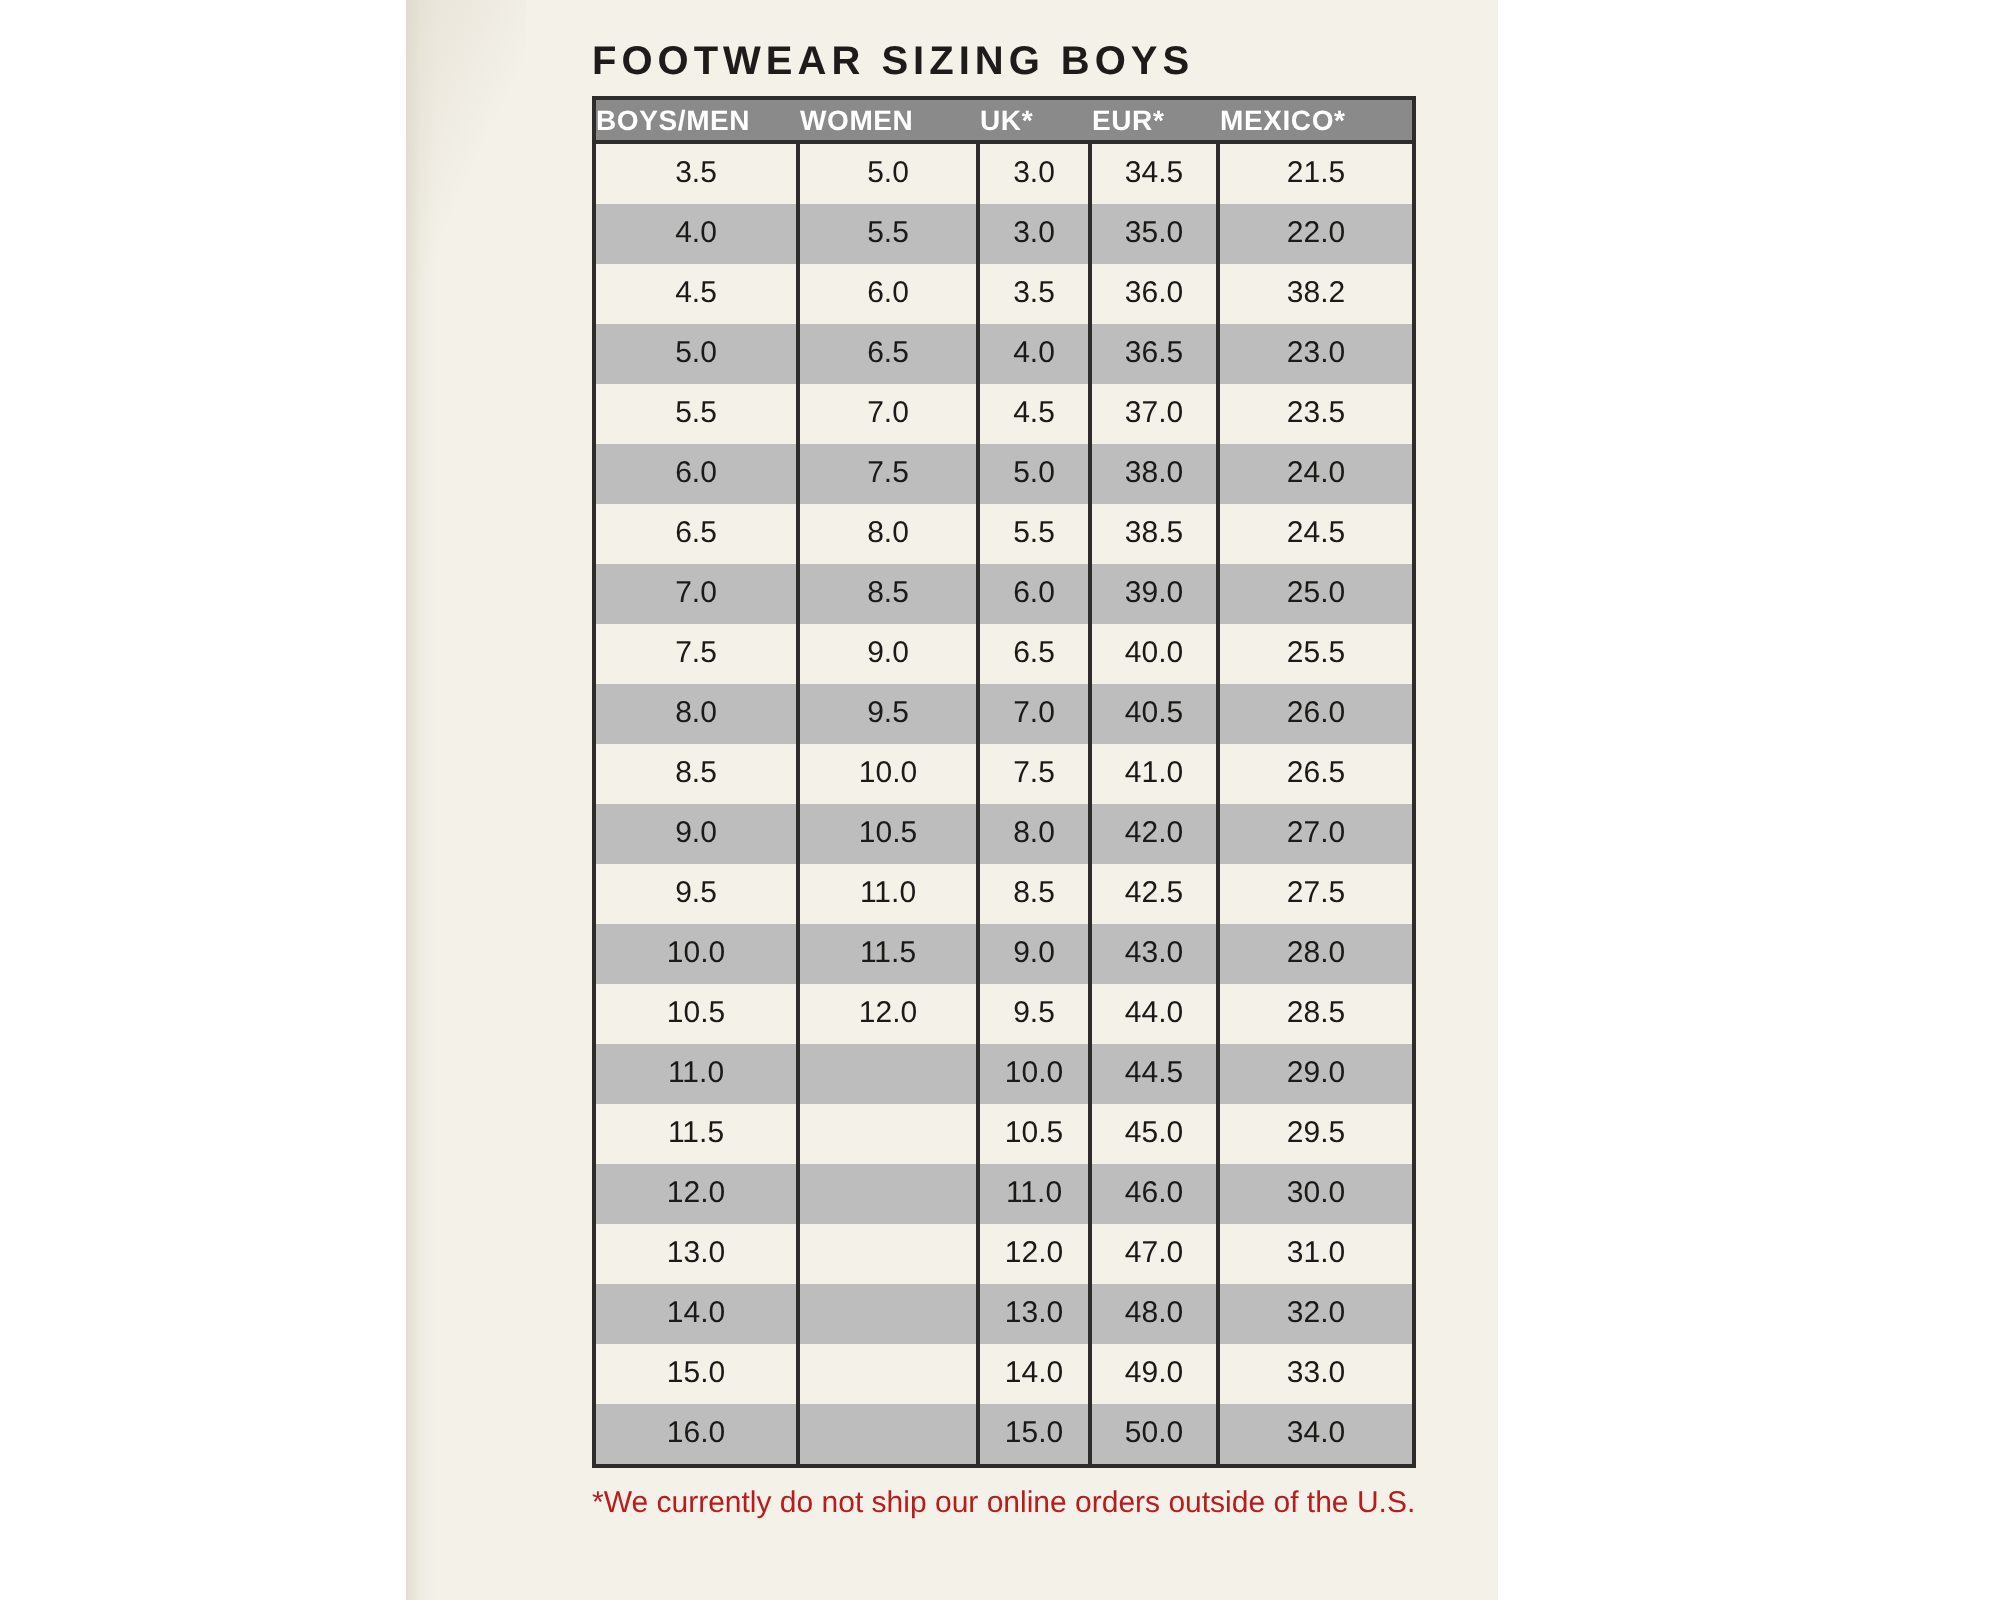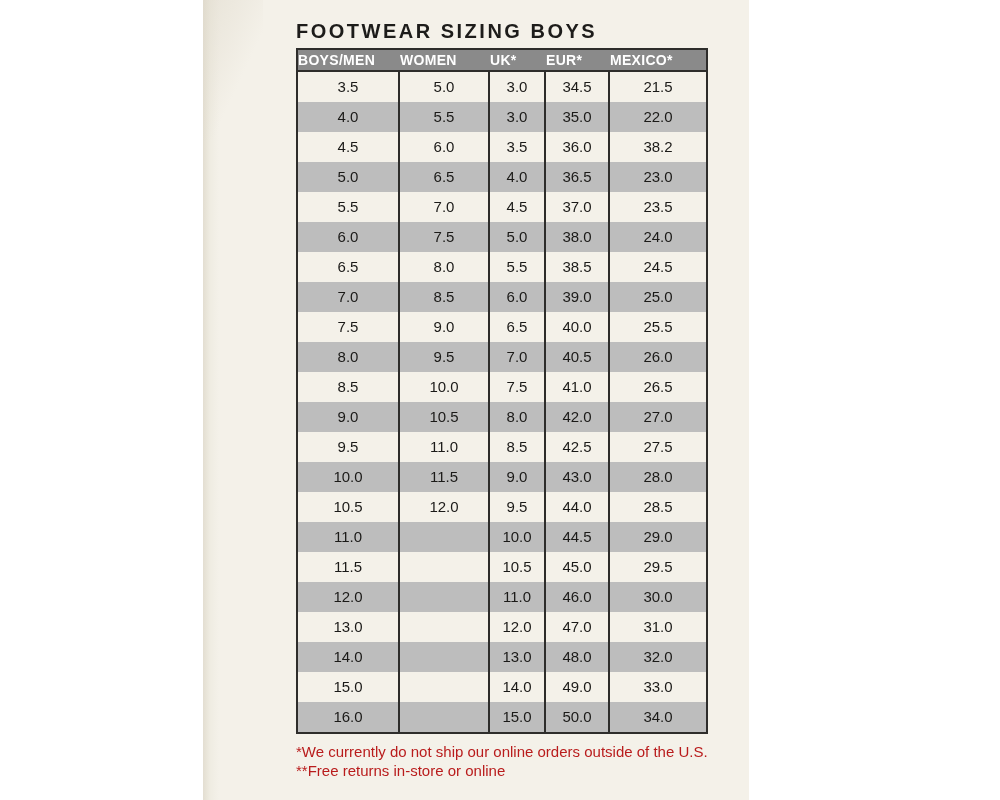--- a/index.html
+++ b/index.html
@@ -261,18 +261,17 @@
               <div class="td"></div>
               <div class="td">15.0</div>
               <div class="td">50.0</div>
               <div class="td">34.0</div>
             </div>
           </div>
       </div>
 
       <div class="footnotes">
         <div>*We currently do not ship our online orders outside of the U.S.</div>
-        <div>**Free returns in-store or online</div>
       </div>
 
     </div>
   </div>
 </div>
 
 </body></html>

